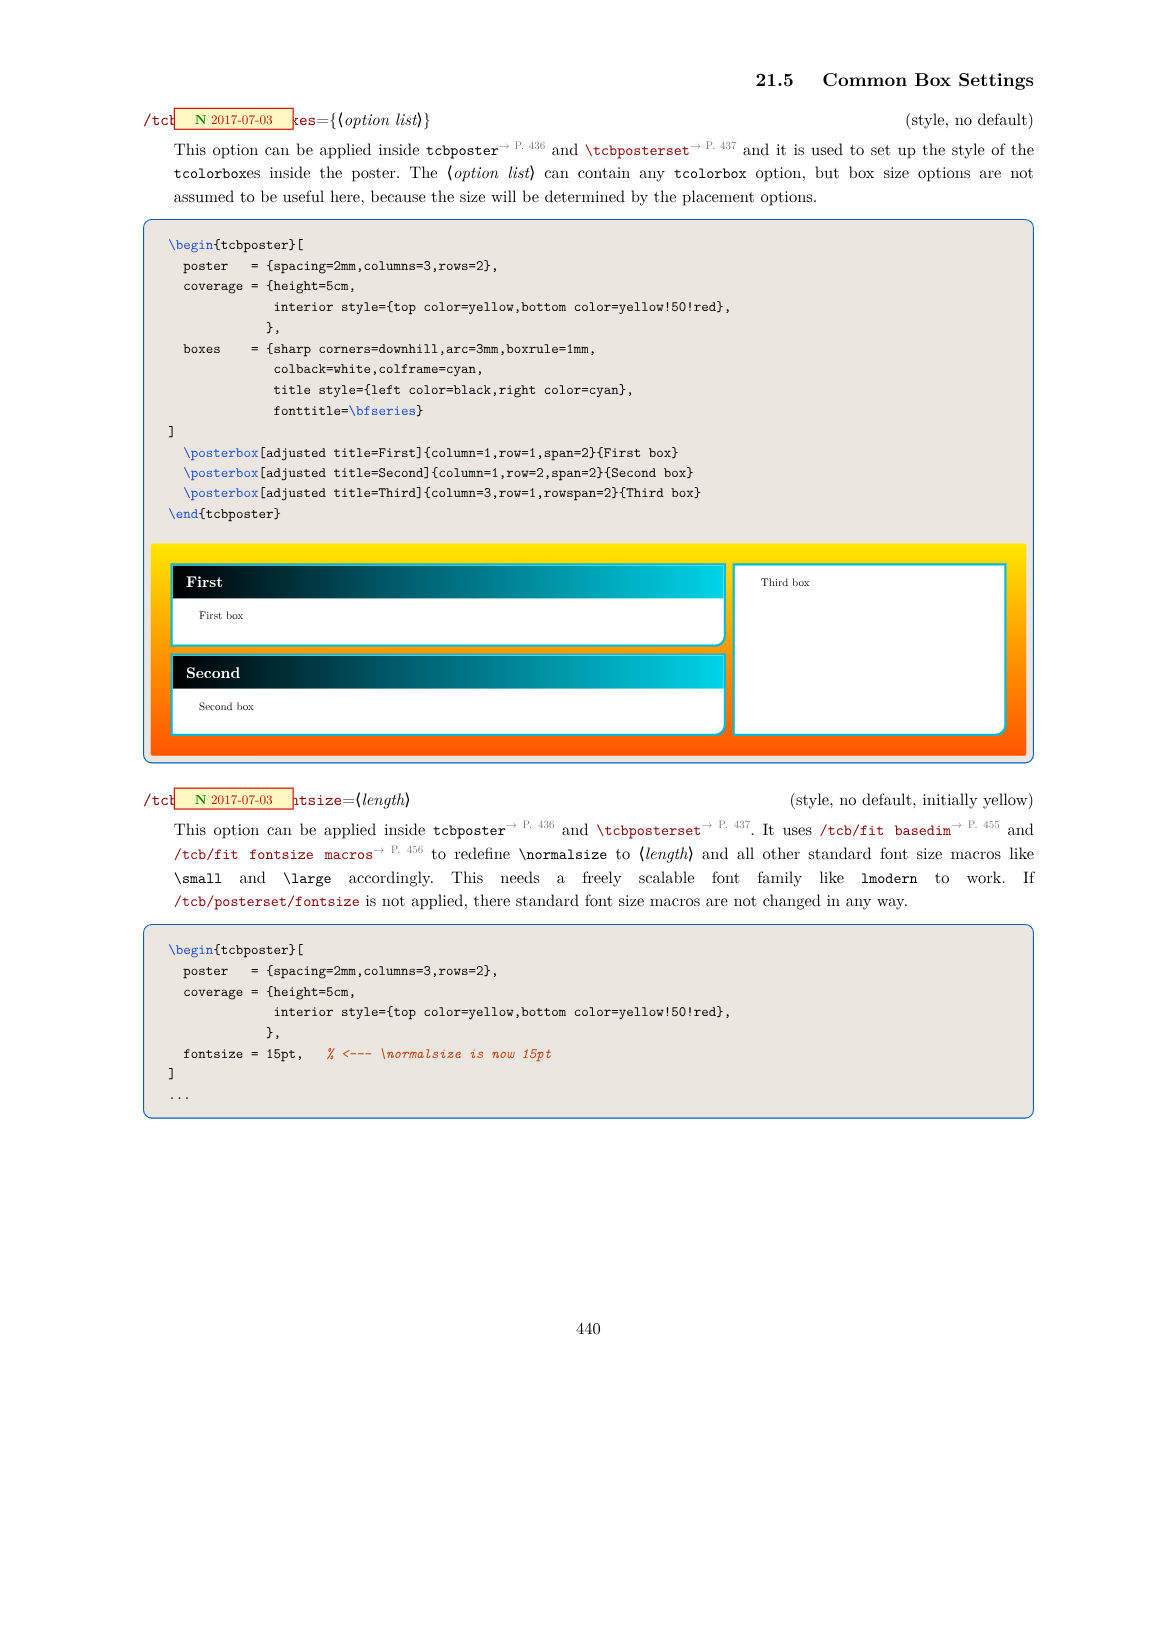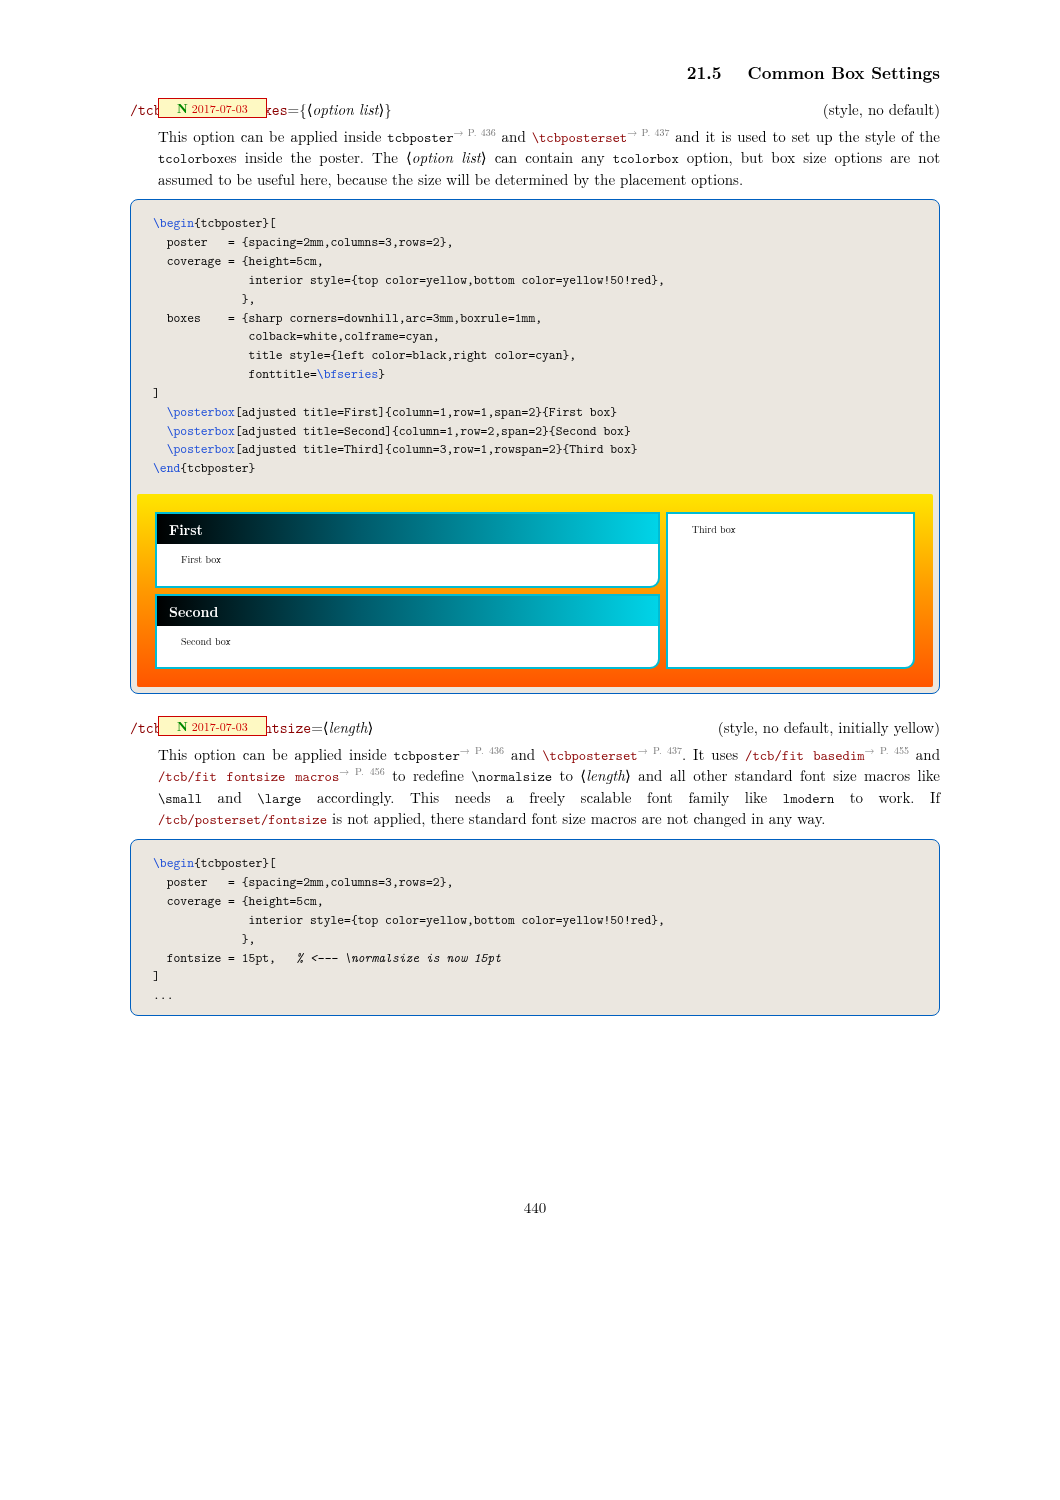--- a/index.html
+++ b/index.html
@@ -63,21 +63,21 @@
   .codebox.compact { margin-bottom: 14px; }
   .code-area {
     padding: 14px 22px 10px 22px;
     font-family: 'Latin Modern Mono', 'Courier New', monospace;
     font-size: 13px;
     line-height: 1.45;
     white-space: pre;
     color: #000;
   }
   .cyan { color: #1d4ed8; }
-  .comment { color: #000000; font-style: italic; }
+  .comment { color: #c2410c; font-style: italic; }
   .output-area {
     background: linear-gradient(to bottom, #ffe600 0%, #ff9900 50%, #ff5500 100%);
     padding: 18px;
     margin: 6px;
     border-radius: 2px;
   }
   .poster-grid {
     display: grid;
     grid-template-columns: 1fr 1fr 1fr;
     grid-template-rows: 1fr 1fr;

